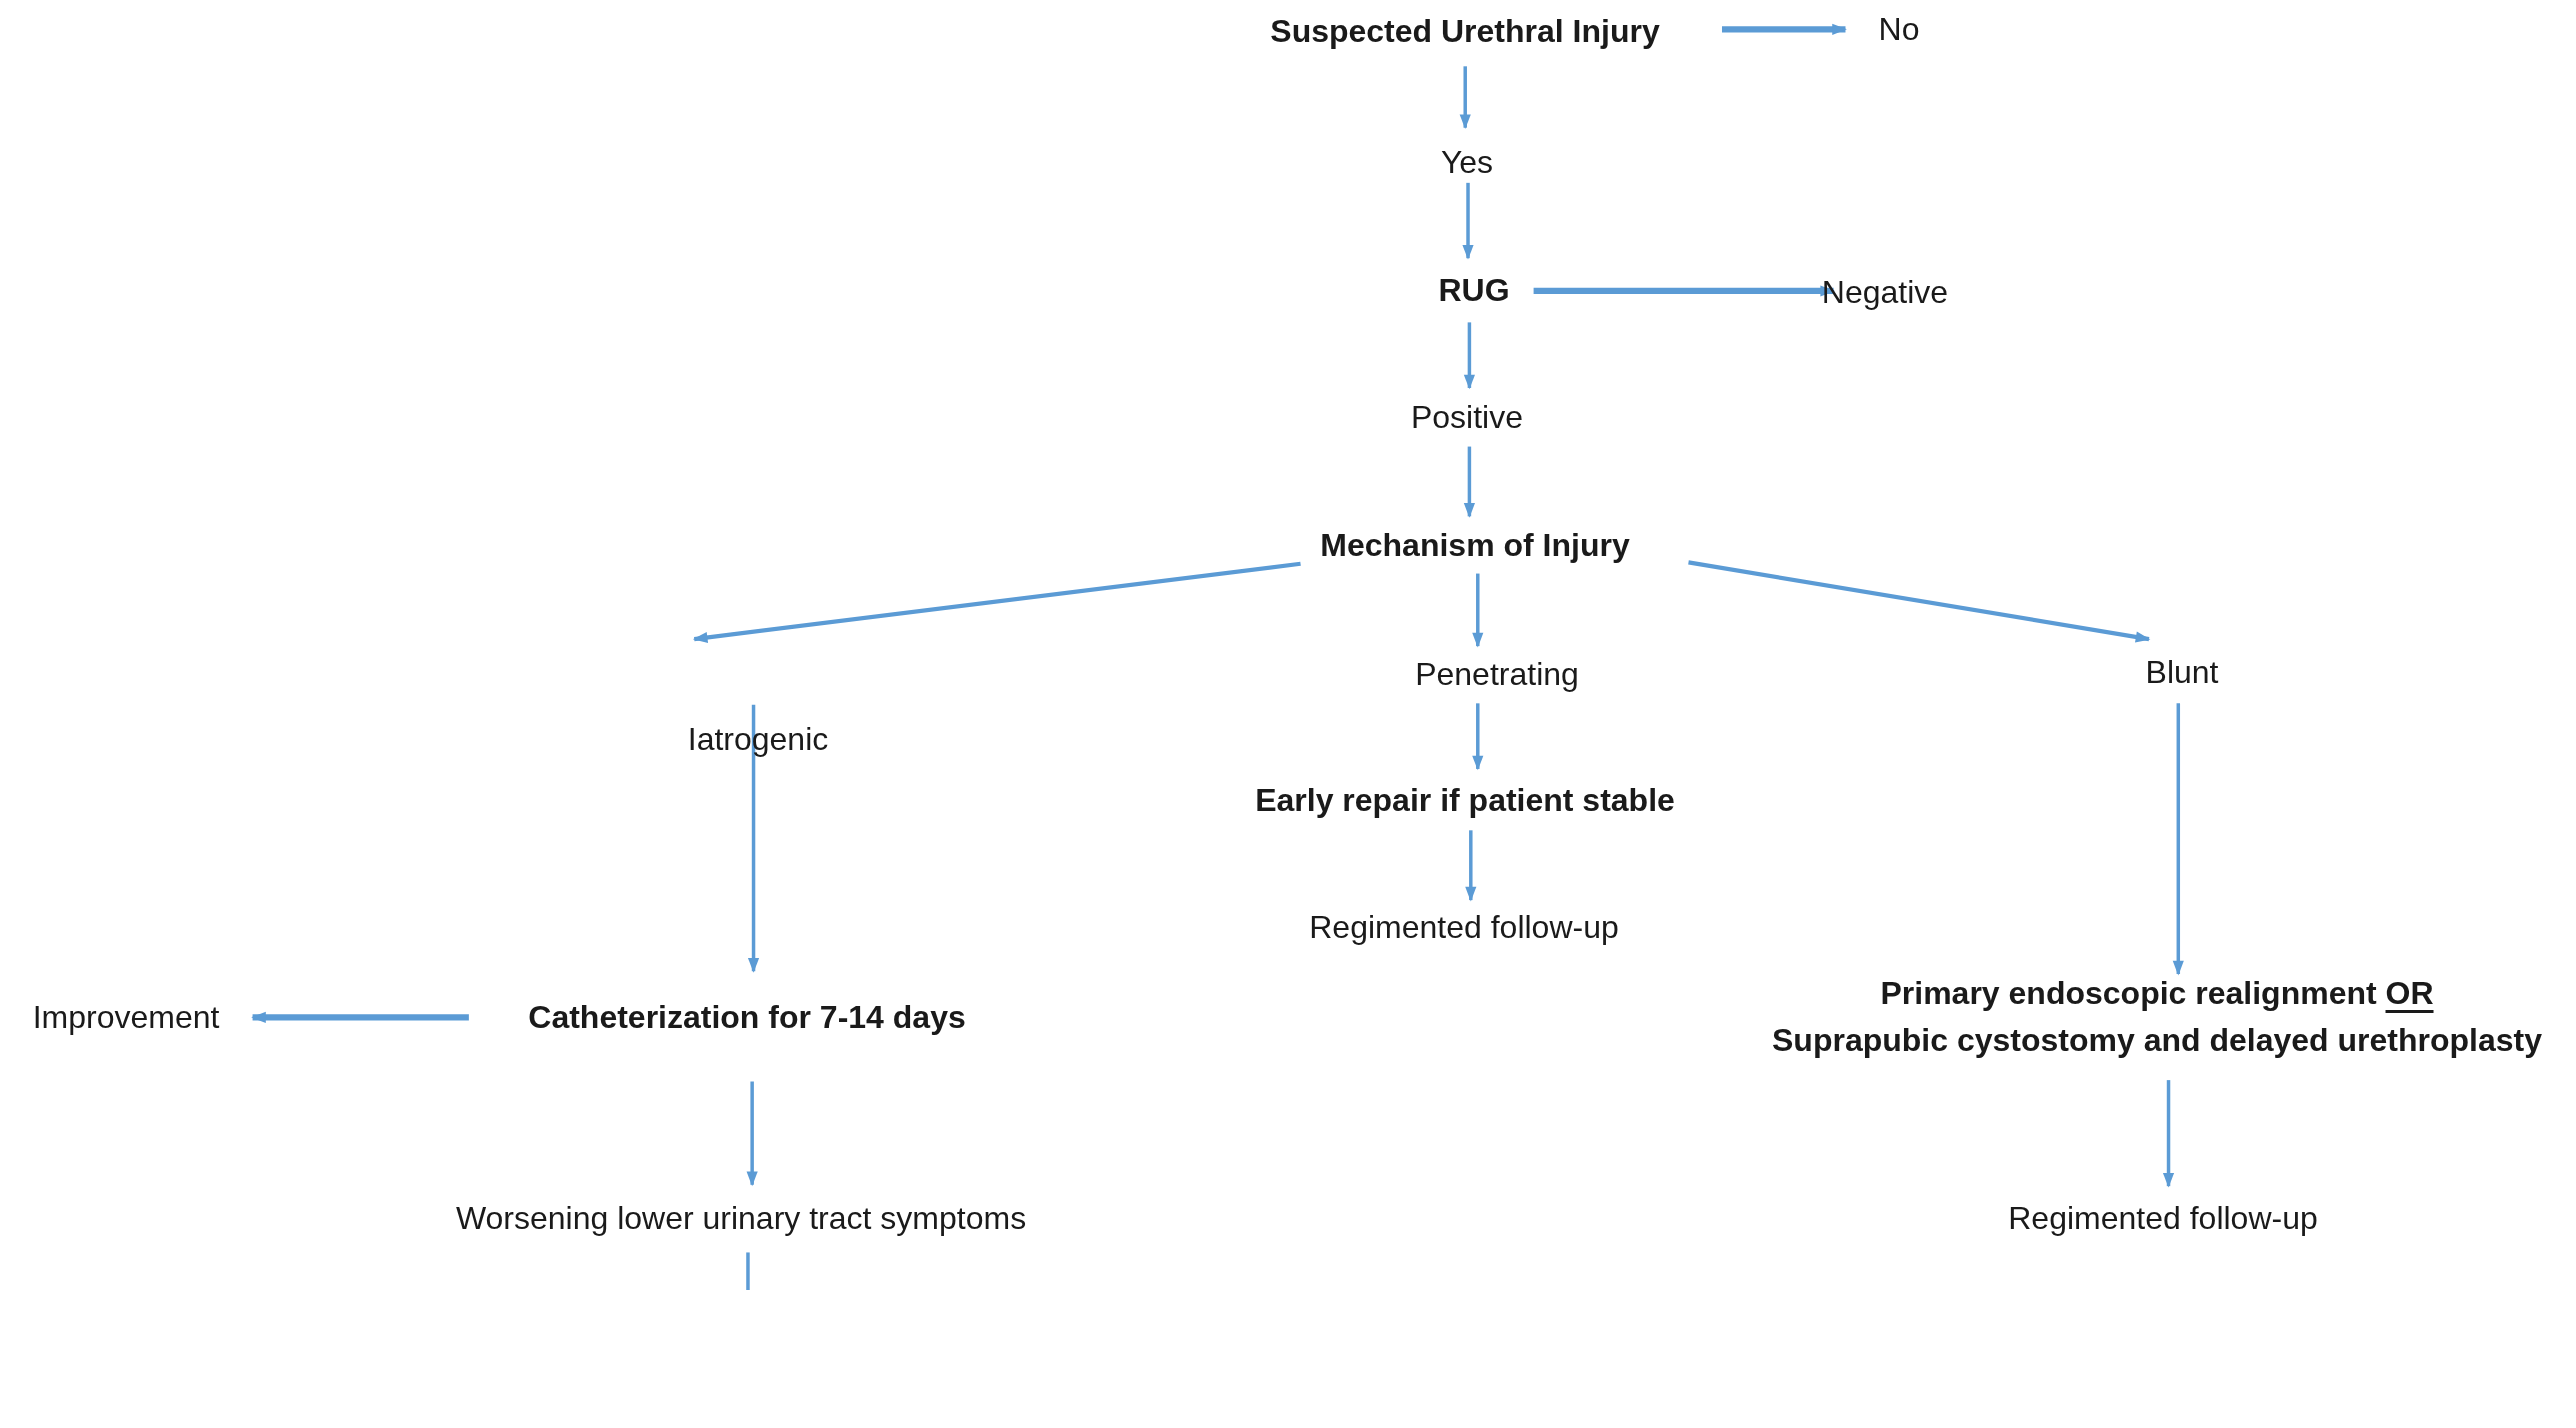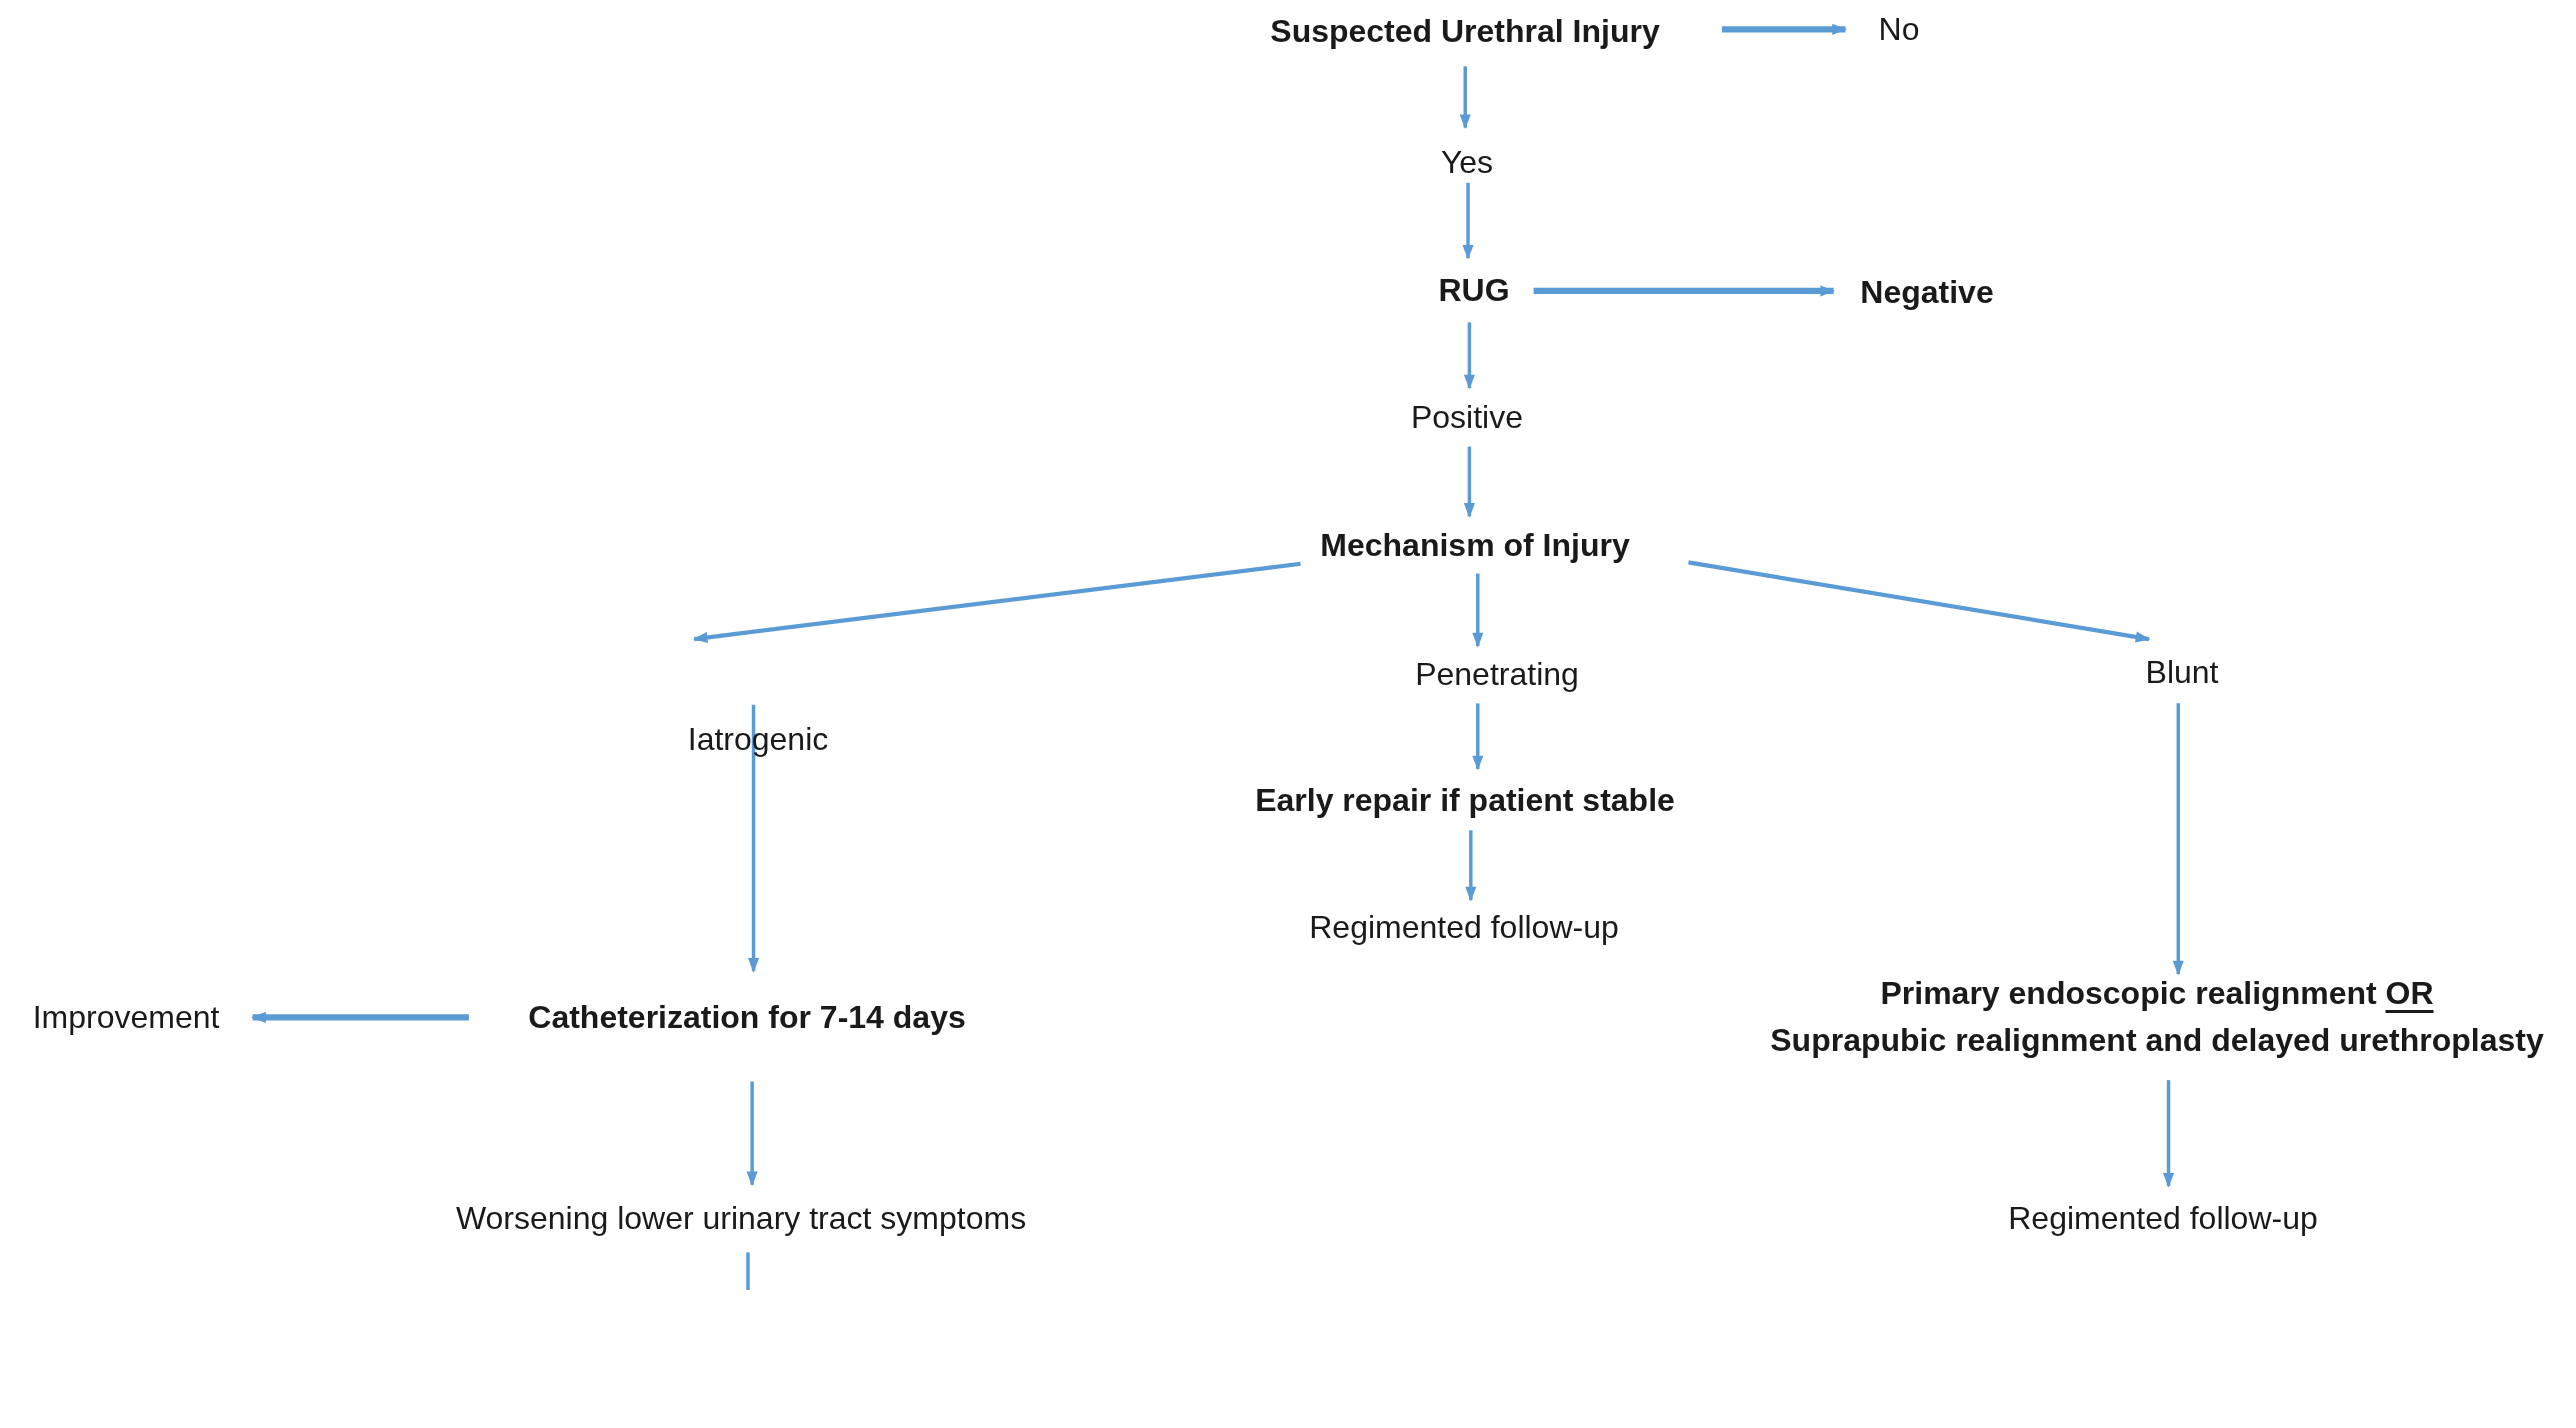--- a/index.html
+++ b/index.html
@@ -62,38 +62,38 @@
     <line x1="1078" y1="1550" x2="1078" y2="1698" marker-end="url(#ah)"></line>
     <line x1="1072" y1="1795" x2="1072" y2="1960" marker-end="url(#ah)"></line>
     <line x1="3122" y1="1008" x2="3122" y2="1396" marker-end="url(#ah)"></line>
     <line x1="3108" y1="1548" x2="3108" y2="1700" marker-end="url(#ah)"></line>
   </svg>
 
   <div class="node bold" style="left:1465px; top:31px;">Suspected Urethral Injury</div>
   <div class="node" style="left:1899px; top:29px;">No</div>
   <div class="node" style="left:1467px; top:162px;">Yes</div>
   <div class="node bold" style="left:1474px; top:290px;">RUG</div>
-  <div class="node" style="left:1927px; top:292px;font-weight:bold;">Negative</div>
+  <div class="node" style="left:1885px; top:292px;">Negative</div>
   <div class="node" style="left:1467px; top:417px;">Positive</div>
   <div class="node bold" style="left:1475px; top:545px;">Mechanism of Injury</div>
   <div class="node" style="left:758px; top:699px;margin-top:40px;">Iatrogenic</div>
   <div class="node" style="left:1479px; top:674px;margin-left:18px;">Penetrating</div>
   <div class="node" style="left:2182px; top:672px;">Blunt</div>
   <div class="node bold" style="left:1465px; top:800px;">Early repair if patient stable</div>
   <div class="node" style="left:1464px; top:927px;">Regimented follow-up</div>
 
   <div class="node bold" style="left:747px; top:1017px;">
     <div>Catheterization for 7-14 days</div>
   </div>
 
   <div class="node" style="left:126px; top:1017px;text-align:center;">Improvement</div>
 
   <div class="node bold" style="left:2157px; top:1017px;">
     <div><span>Primary endoscopic realignment </span><span class="or">OR</span></div>
-    <div>Suprapubic realignment and delayed urethroplasty</div>
+    <div>Suprapubic cystostomy and delayed urethroplasty</div>
   </div>
 
   <div class="node" style="left:741px; top:1218px;">Worsening lower urinary tract symptoms</div>
   <div class="node" style="left:2163px; top:1218px;">Regimented follow-up</div>
   <div class="node" style="left:744px; top:1395px;">Cystoscopy</div>
 
 </div>
 
 
 </body></html>

